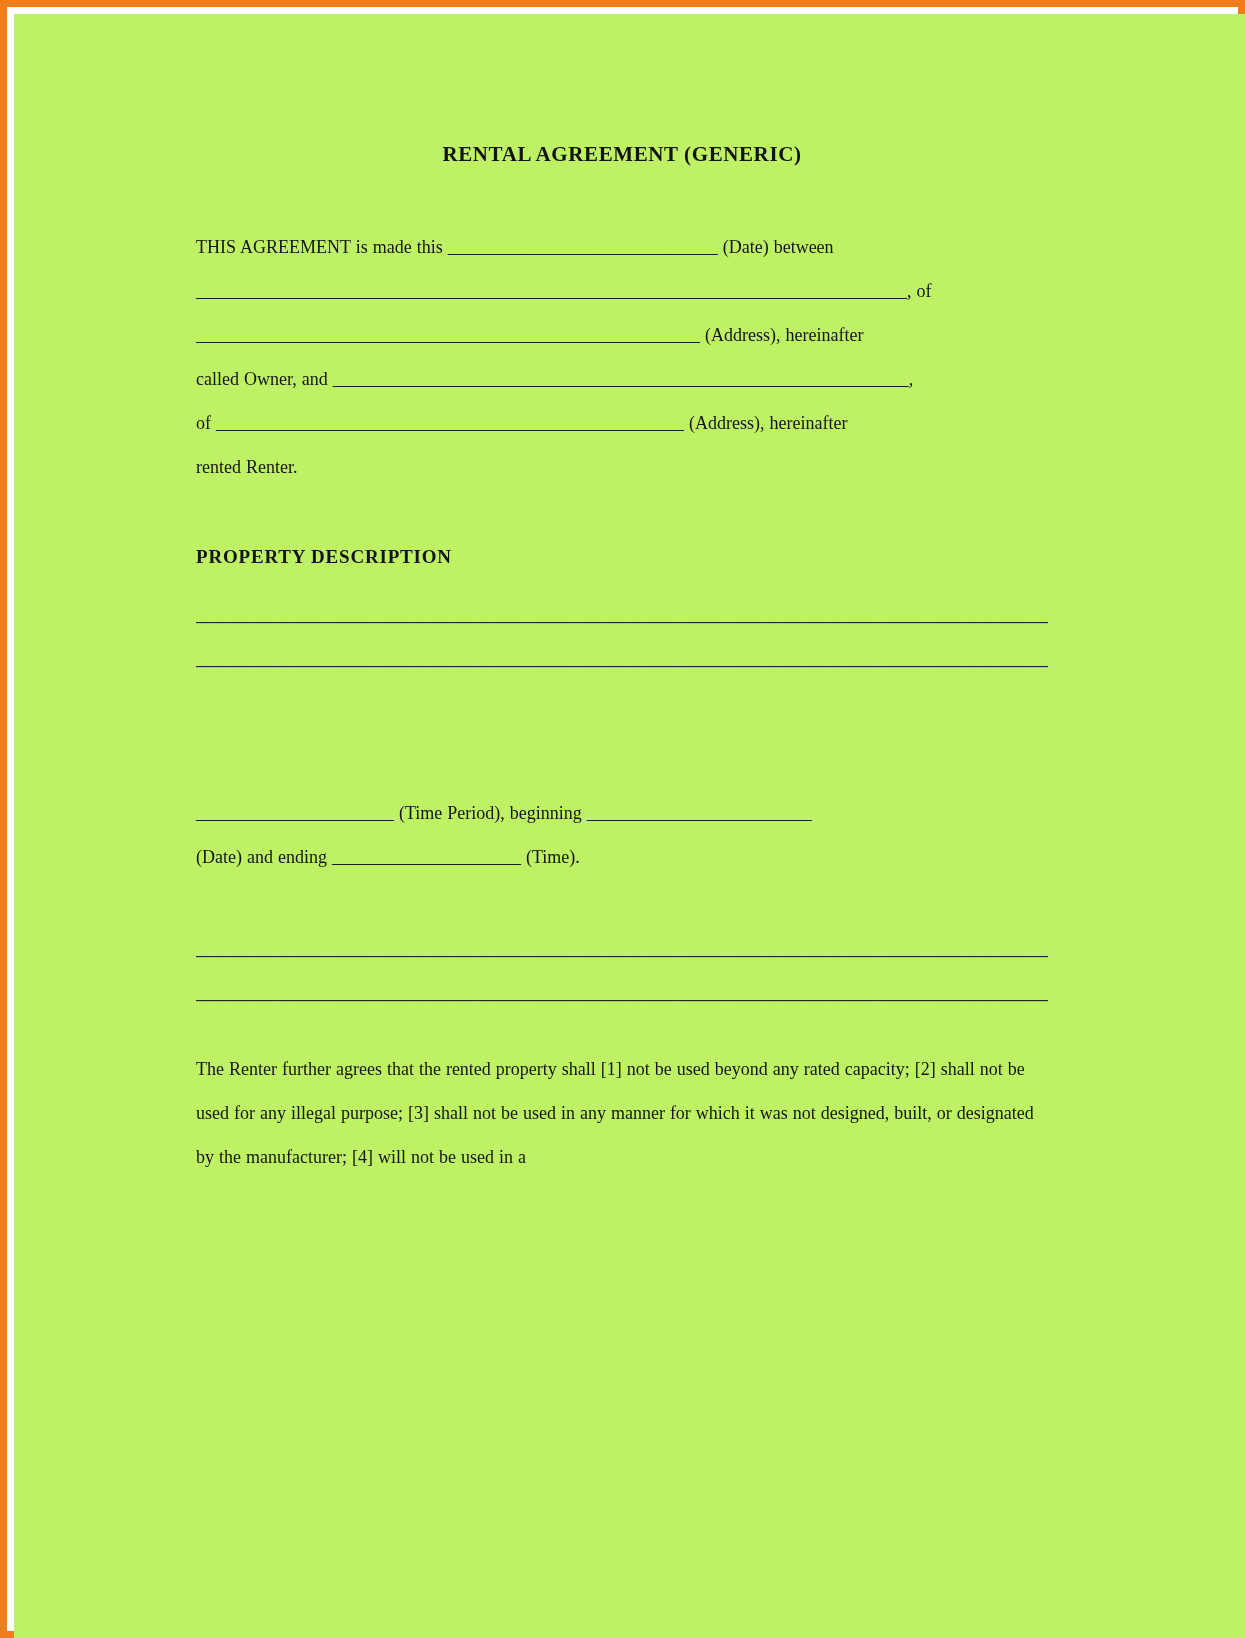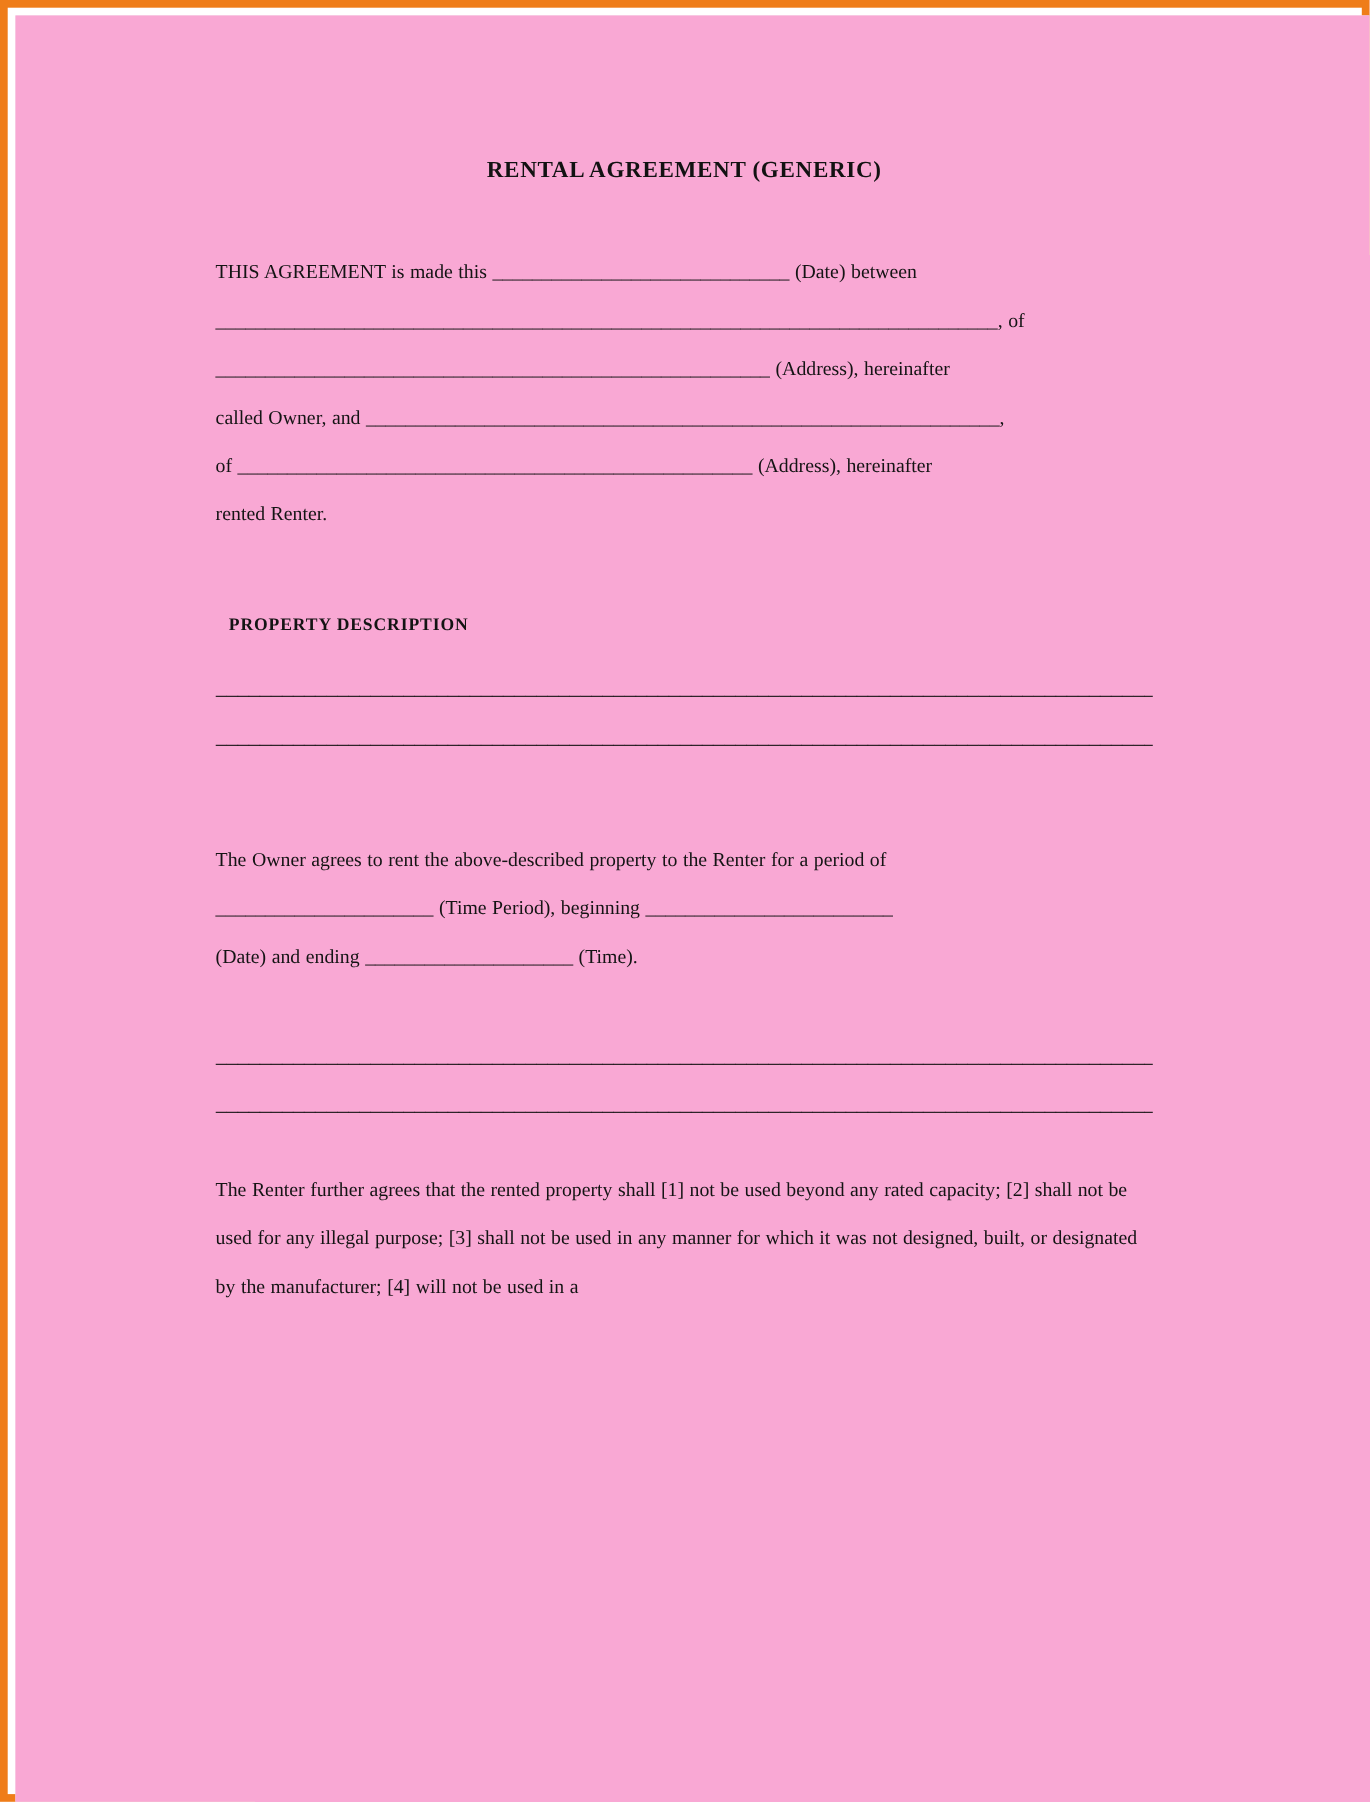--- a/index.html
+++ b/index.html
@@ -31,21 +31,21 @@
     height: 1624px;
     background: #f2f2f2;
     box-sizing: border-box;
   }
   .doc-inner {
     position: absolute;
     left: 0;
     top: 0;
     width: 1231px;
     height: 1624px;
-    background: #f9a8d4;
+    background: #bef264;
   }
   .content {
     position: absolute;
     left: 182px;
     top: 128px;
     width: 852px;
   }
   .doc-title {
     text-align: center;
     font-weight: bold;
@@ -56,25 +56,25 @@
     font-family: "Liberation Serif", serif;
   }
   .para {
     font-size: 18px;
     line-height: 44px;
     color: #141414;
     margin: 0;
     word-spacing: 0.5px;
   }
   .section-head {
-    font-size: 16px;
+    font-size: 19px;
     line-height: 44px;
     color: #141414;
     letter-spacing: 0.8px;
-    margin: 12px;
+    margin: 0;
   }
   .rule-lines {
     margin-top: 12px;
   }
   .rule {
     font-size: 20.5px;
     line-height: 44px;
     color: #141414;
     letter-spacing: -0.2px;
     white-space: nowrap;
@@ -118,21 +118,20 @@
           <div class="rule">______________________________________________________________________________________</div>
         </div>
 
         <div class="gap-md"></div>
 
 
         <div class="gap-md"></div>
 
 
         <p class="para">
-          <span>The Owner agrees to rent the above-described property to the Renter for a period of</span>
           <br>
           <span>______________________</span><span> (Time Period), beginning </span><span>_________________________</span>
           <br>
           <span>(Date) and ending </span><span>_____________________</span><span> (Time).</span>
         </p>
 
         <div class="gap-md"></div>
 
 
         <div class="rule-lines">

